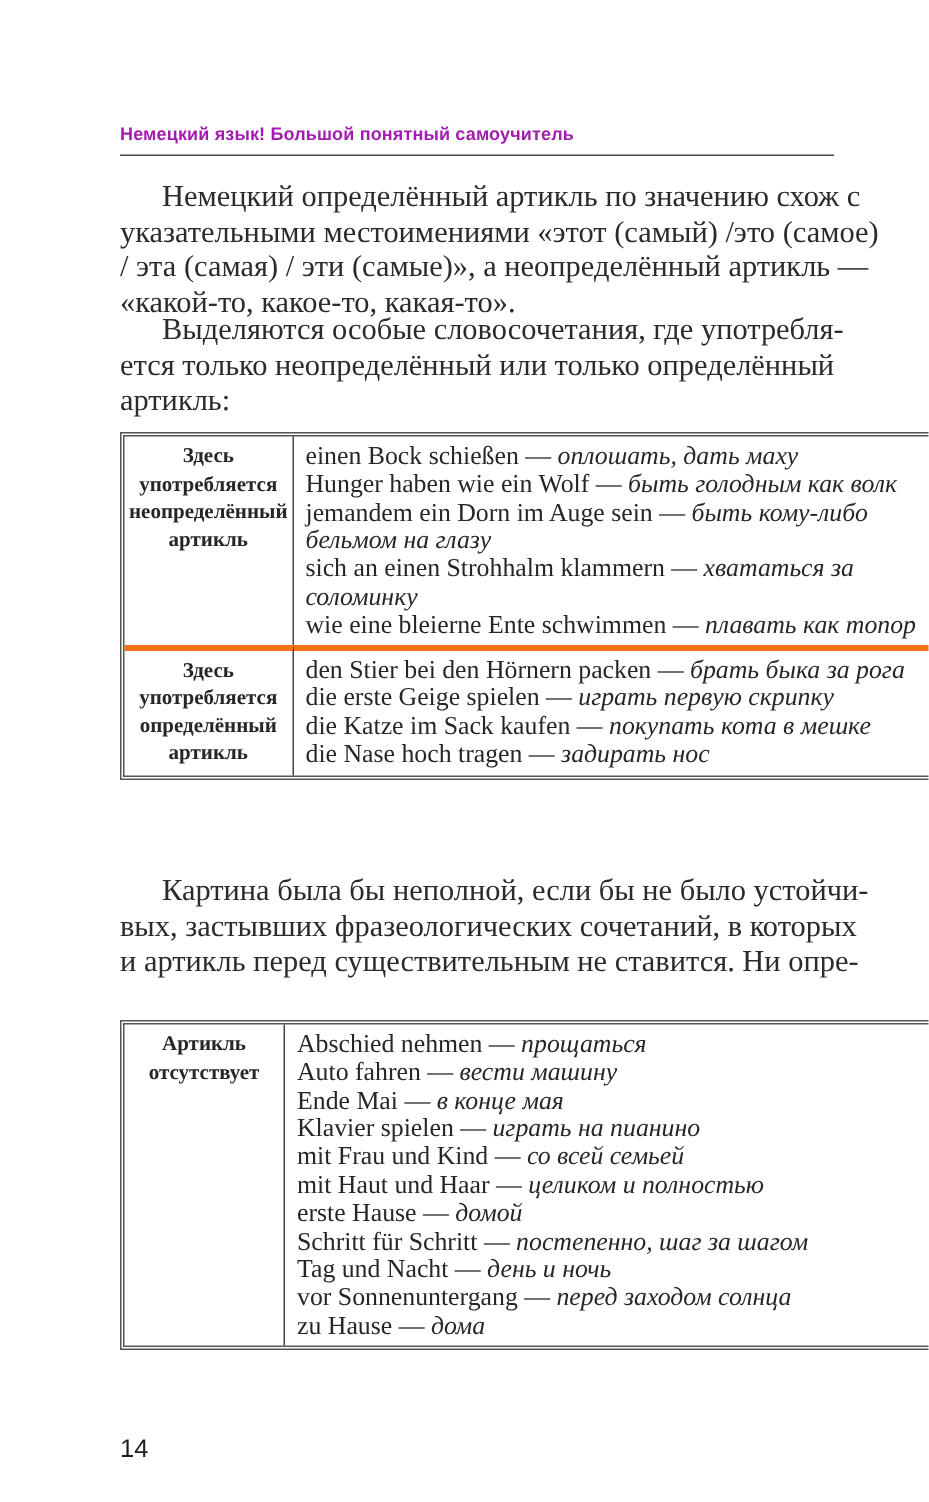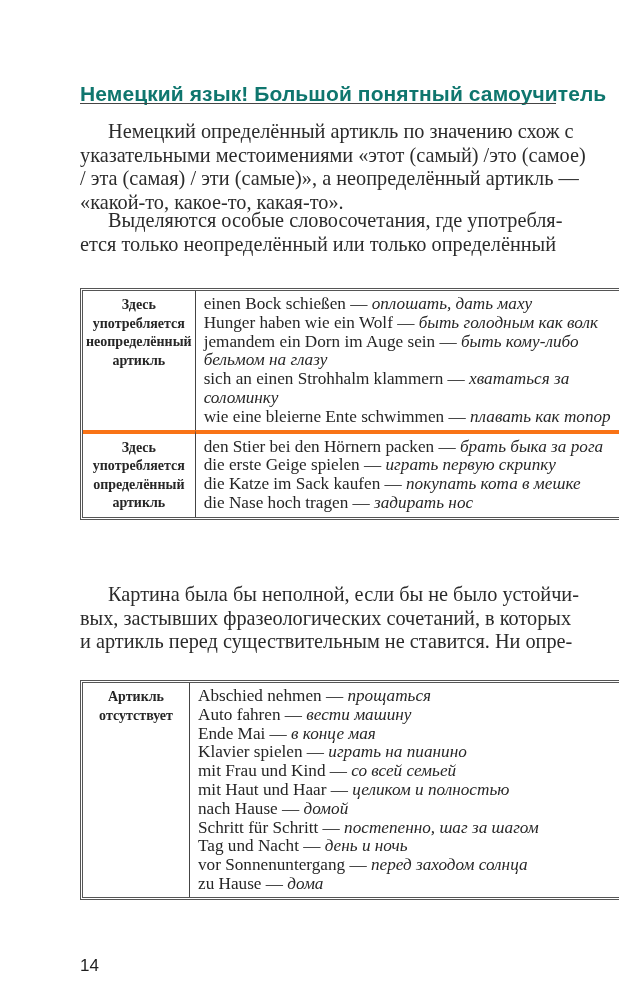--- a/index.html
+++ b/index.html
@@ -13,23 +13,23 @@
     }
     .page {
       position: absolute;
       left: 80px; top: 0; width: 476px;
     }
     .running-head {
       position: absolute;
       top: 82px; left: 0; width: 476px;
       font-family: "Liberation Sans", "DejaVu Sans", sans-serif;
       font-weight: bold;
-      font-size: 21px;
+      font-size: 12px;
       letter-spacing: 0.1px;
-      color: #0f766e;
+      color: #a21caf;
       white-space: nowrap;
     }
     .head-rule {
       position: absolute;
       top: 103px; left: 0; width: 476px; height: 0;
       border-top: 1.5px solid #444;
     }
     .para {
       position: absolute; left: 0; width: 476px;
       font-size: 20.3px;
@@ -91,20 +91,21 @@
   <div class="para p1">
     <span class="line indent">Немецкий определённый артикль по значению схож с</span>
     <span class="line">указательными местоимениями «этот (самый) /это (самое)</span>
     <span class="line">/ эта (самая) / эти (самые)», а неопределённый артикль —</span>
     <span class="line last">«какой-то, какое-то, какая-то».</span>
   </div>
 
   <div class="para p2">
     <span class="line indent">Выделяются особые словосочетания, где употребля-</span>
     <span class="line">ется только неопределённый или только определённый</span>
+    <span class="line last">артикль:</span>
   </div>
 
   <table class="phr t1">
     <tbody>
         <tr>
       <td class="label">Здесь употребляется неопределённый артикль</td>
       <td>
         <span class="entry"><span class="de">einen Bock schießen — </span><span class="ru">оплошать, дать маху</span></span>
         <span class="entry"><span class="de">Hunger haben wie ein Wolf — </span><span class="ru">быть голодным как волк</span></span>
         <span class="entry"><span class="de">jemandem ein Dorn im Auge sein — </span><span class="ru">быть кому-либо бельмом на глазу</span></span>
@@ -134,21 +135,21 @@
     <tbody>
         <tr>
       <td class="label">Артикль отсутствует</td>
       <td>
         <span class="entry"><span class="de">Abschied nehmen — </span><span class="ru">прощаться</span></span>
         <span class="entry"><span class="de">Auto fahren — </span><span class="ru">вести машину</span></span>
         <span class="entry"><span class="de">Ende Mai — </span><span class="ru">в конце мая</span></span>
         <span class="entry"><span class="de">Klavier spielen — </span><span class="ru">играть на пианино</span></span>
         <span class="entry"><span class="de">mit Frau und Kind — </span><span class="ru">со всей семьей</span></span>
         <span class="entry"><span class="de">mit Haut und Haar — </span><span class="ru">целиком и полностью</span></span>
-        <span class="entry"><span class="de">nach Hause — </span><span class="ru">домой</span></span>
+        <span class="entry"><span class="de">erste Hause — </span><span class="ru">домой</span></span>
         <span class="entry"><span class="de">Schritt für Schritt — </span><span class="ru">постепенно, шаг за шагом</span></span>
         <span class="entry"><span class="de">Tag und Nacht — </span><span class="ru">день и ночь</span></span>
         <span class="entry"><span class="de">vor Sonnenuntergang — </span><span class="ru">перед заходом солнца</span></span>
         <span class="entry"><span class="de">zu Hause — </span><span class="ru">дома</span></span>
       </td>
     </tr>
   </tbody>
     </table>
 
   <div class="page-number">14</div>

